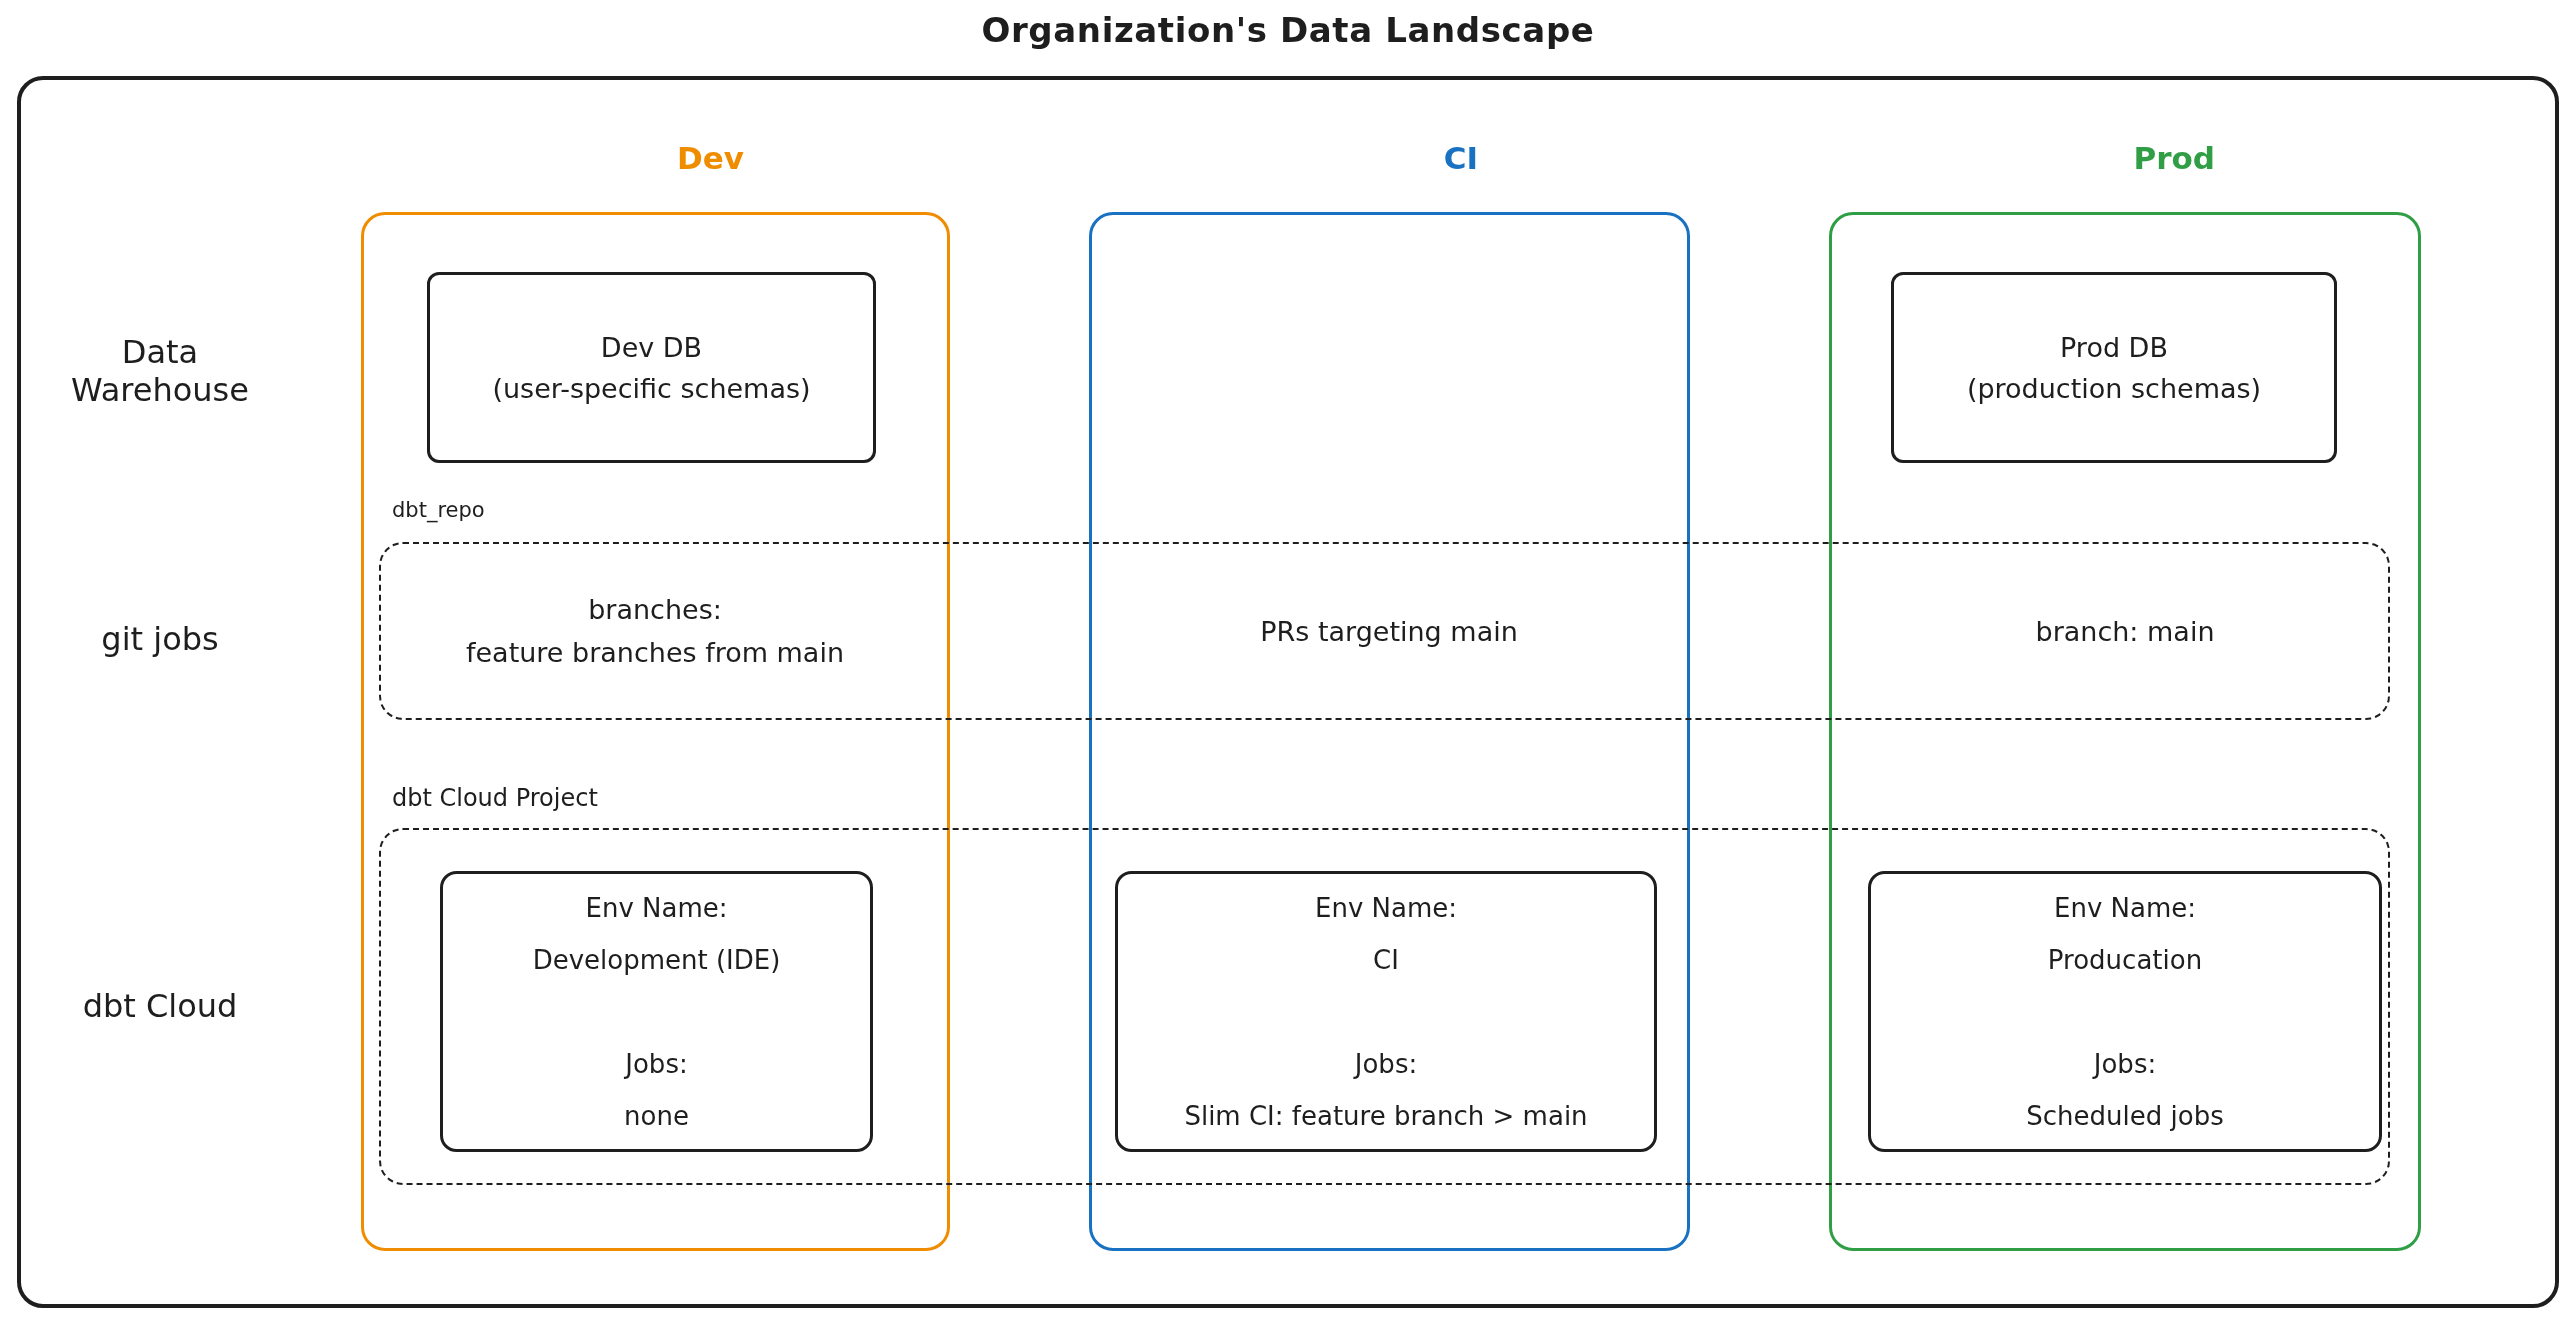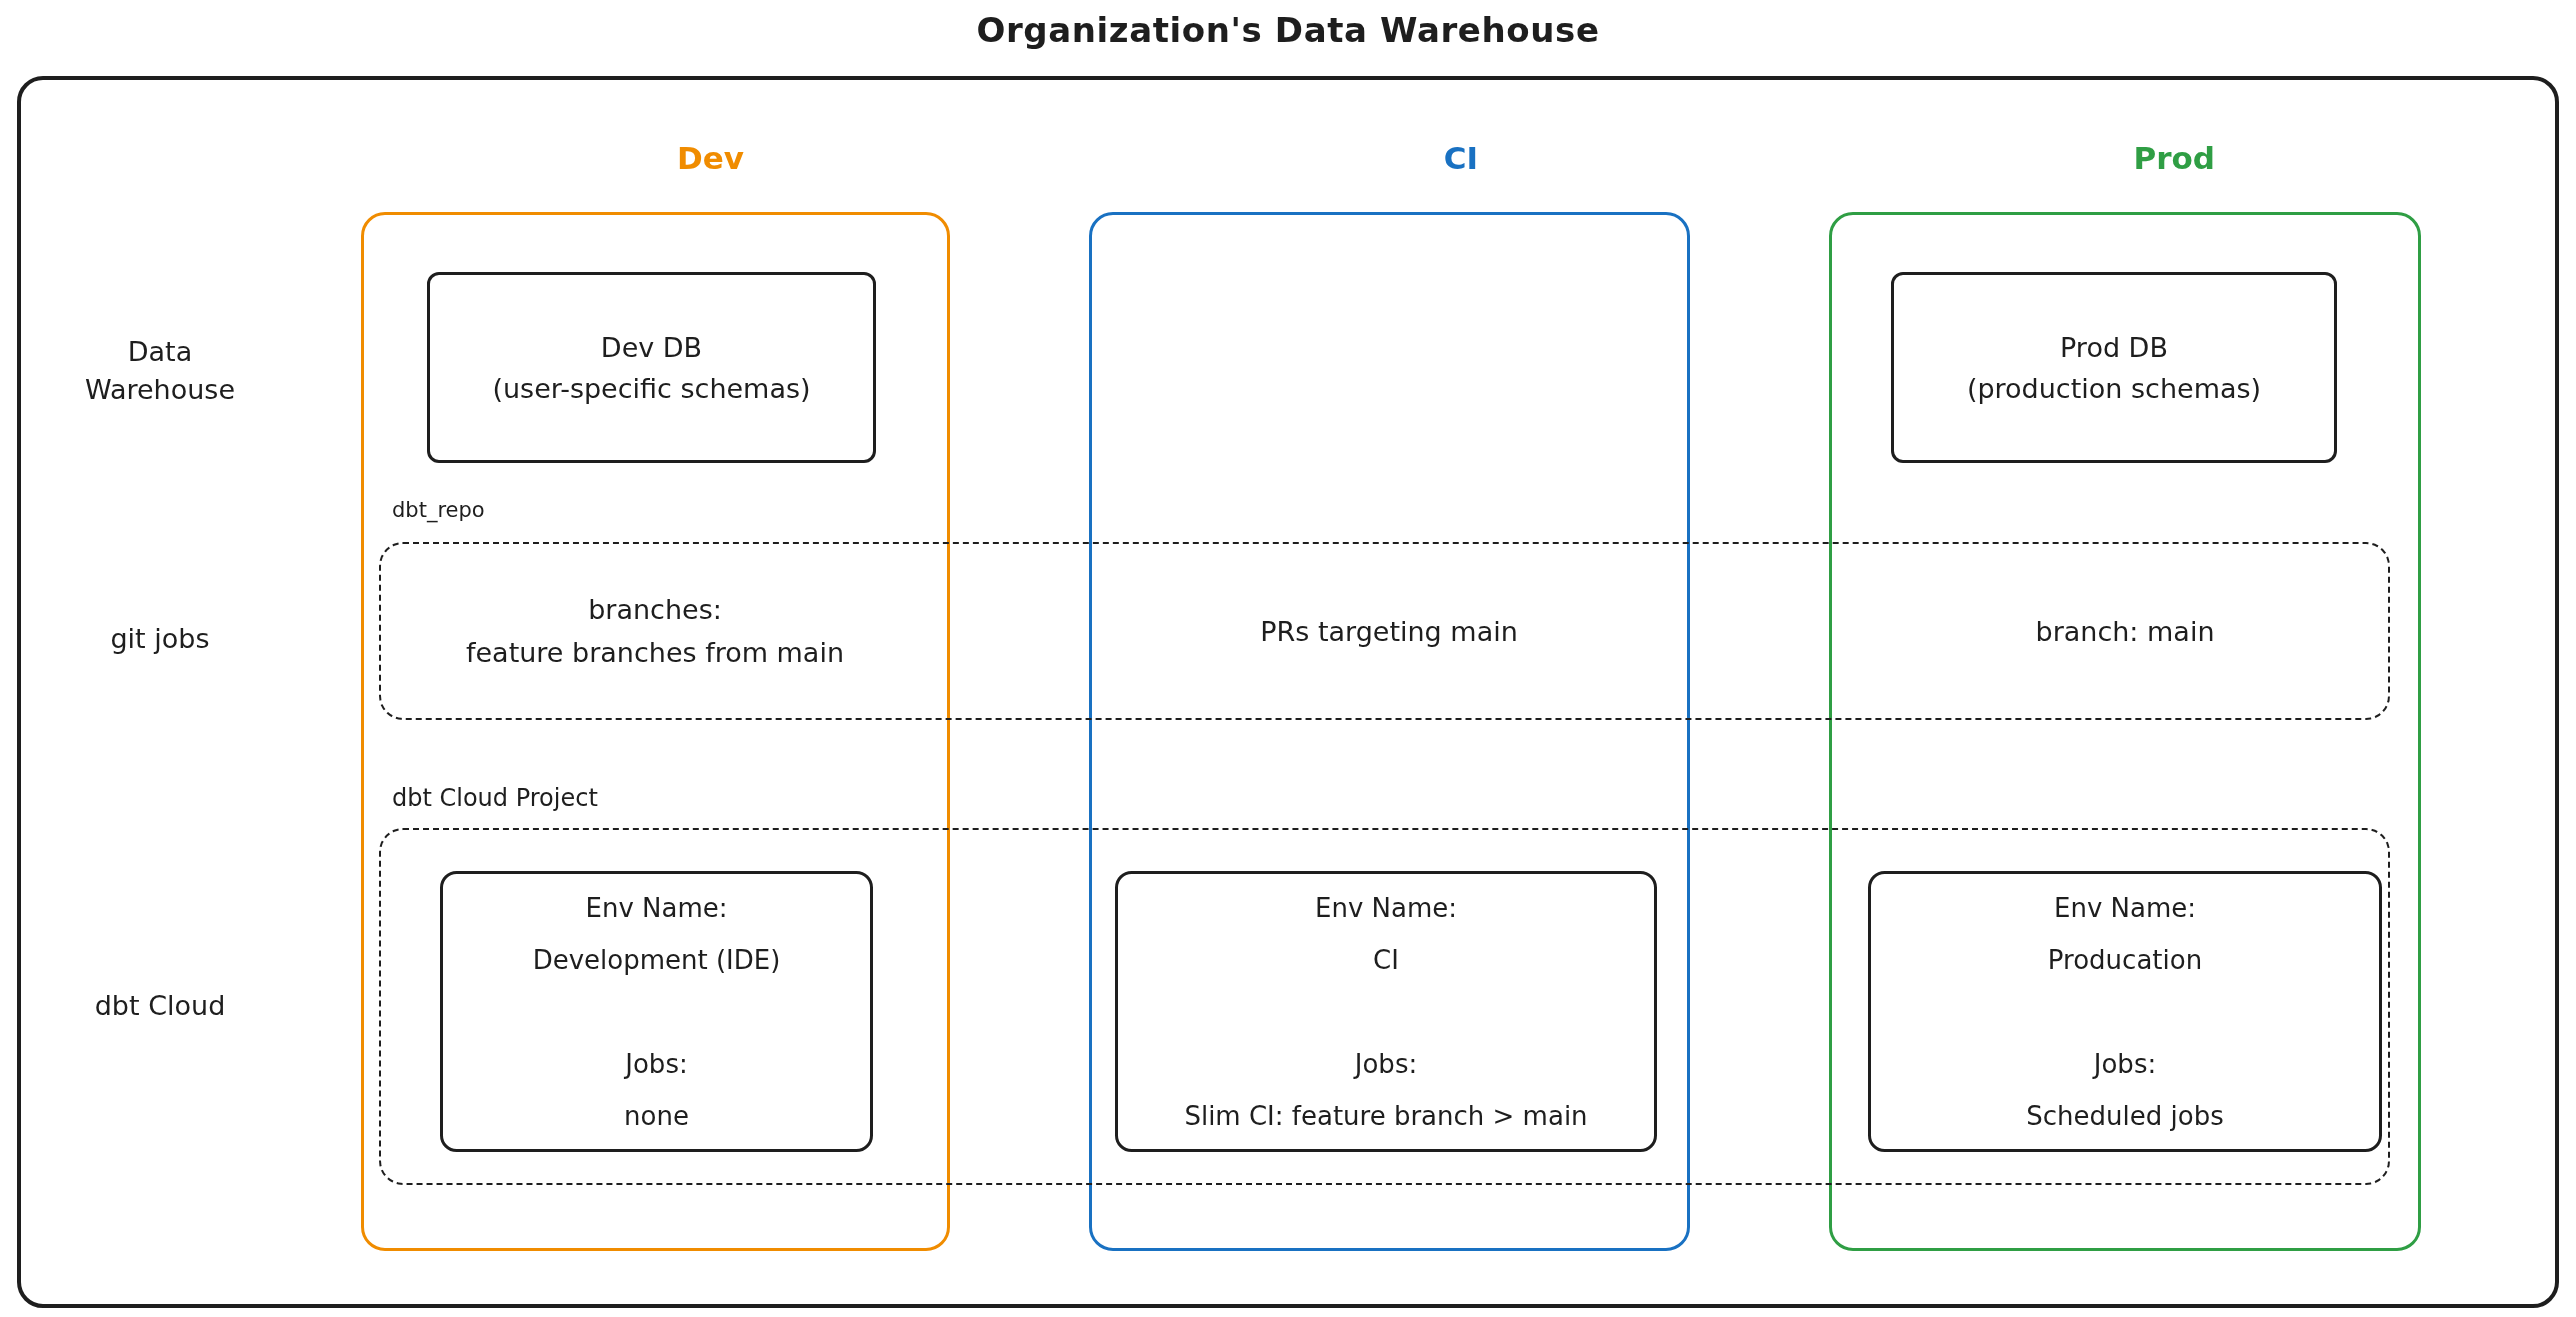--- a/index.html
+++ b/index.html
@@ -42,21 +42,21 @@
     border-radius:24px;box-sizing:border-box;
     background:transparent;
   }
   .colbox.dev{left:361px;width:589px;border:3.6px solid var(--dev);}
   .colbox.ci{left:1089px;width:601px;border:3.6px solid var(--ci);}
   .colbox.prod{left:1829px;width:592px;border:3.6px solid var(--prod);}
 
   .row-label{
     left:12px;width:296px;
     text-align:center;
-    font-size:27px;line-height:38px;
+    font-size:32px;line-height:38px;
   }
   .row-label.warehouse{top:333px;}
   .row-label.git{top:620px;}
   .row-label.dbt{top:987px;}
 
   .db-node{
     top:272px;height:191px;
     border:3.6px solid var(--ink);
     border-radius:12px;box-sizing:border-box;
     font-size:27px;line-height:41px;
@@ -98,21 +98,21 @@
   }
   .env-node.dev{left:440px;width:433px;}
   .env-node.ci{left:1115px;width:542px;}
   .env-node.prod{left:1868px;width:514px;}
 </style>
 </head>
 <body>
 
 <div class="canvas" style="--ink: #1e1e1e; --dev: #f08c00; --ci: #1971c2; --prod: #2f9e44;">
 
-  <div class="abs title">Organization's Data Warehouse</div>
+  <div class="abs title">Organization's Data Landscape</div>
 
   <div class="abs frame"></div>
 
   <div class="abs col-header dev">Dev</div>
   <div class="abs col-header ci">CI</div>
   <div class="abs col-header prod">Prod</div>
 
   <div class="abs colbox dev"></div>
   <div class="abs colbox ci"></div>
   <div class="abs colbox prod"></div>

